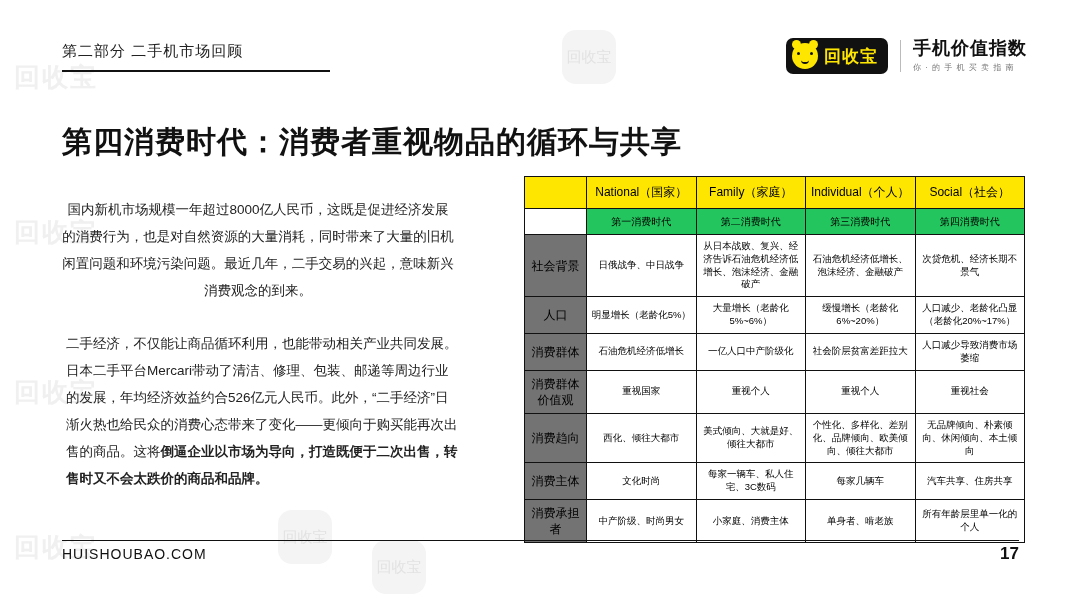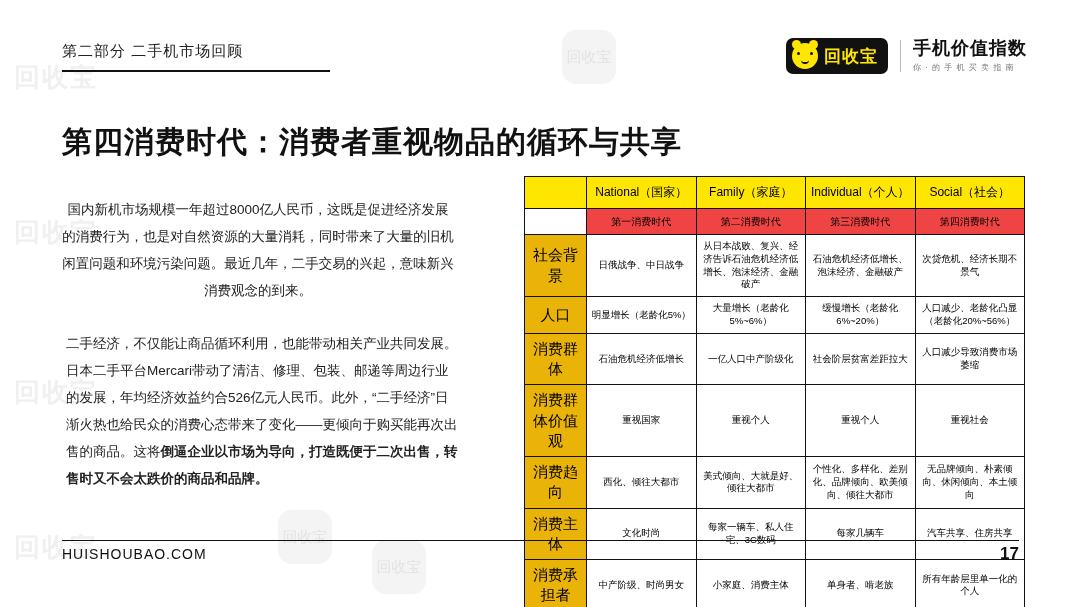--- a/index.html
+++ b/index.html
@@ -167,30 +167,30 @@
     font-weight: normal;
     padding: 5px 4px;
     line-height: 1.35;
   }
   .hdr-row td {
     background: #ffe600;
     font-size: 12px;
     height: 32px;
   }
   .era-row td {
-    background: #ef4444;
+    background: #22c55e;
     font-size: 10px;
     height: 26px;
   }
   .corner { background: #ffe600 !important; }
   .corner-blank { background: #fff !important; }
   .rowlabel {
     width: 62px;
-    font-size: 15px;
-    background: #eab308;
+    font-size: 12px;
+    background: #737373;
   }
   .cell {
     font-size: 9.5px;
   }
   .col-w { width: 109.5px; }
 
   
   .footer-line {
     position: absolute;
     left: 62px; top: 540px;
@@ -277,21 +277,21 @@
         <td class="cell">日俄战争、中日战争</td>
         <td class="cell">从日本战败、复兴、经济告诉石油危机经济低增长、泡沫经济、金融破产</td>
         <td class="cell">石油危机经济低增长、泡沫经济、金融破产</td>
         <td class="cell">次贷危机、经济长期不景气</td>
       </tr>
       <tr>
         <td class="rowlabel">人口</td>
         <td class="cell">明显增长（老龄化5%）</td>
         <td class="cell">大量增长（老龄化5%~6%）</td>
         <td class="cell">缓慢增长（老龄化6%~20%）</td>
-        <td class="cell">人口减少、老龄化凸显（老龄化20%~56%）</td>
+        <td class="cell">人口减少、老龄化凸显（老龄化20%~17%）</td>
       </tr>
       <tr>
         <td class="rowlabel">消费群体</td>
         <td class="cell">石油危机经济低增长</td>
         <td class="cell">一亿人口中产阶级化</td>
         <td class="cell">社会阶层贫富差距拉大</td>
         <td class="cell">人口减少导致消费市场萎缩</td>
       </tr>
       <tr>
         <td class="rowlabel">消费群体价值观</td>

